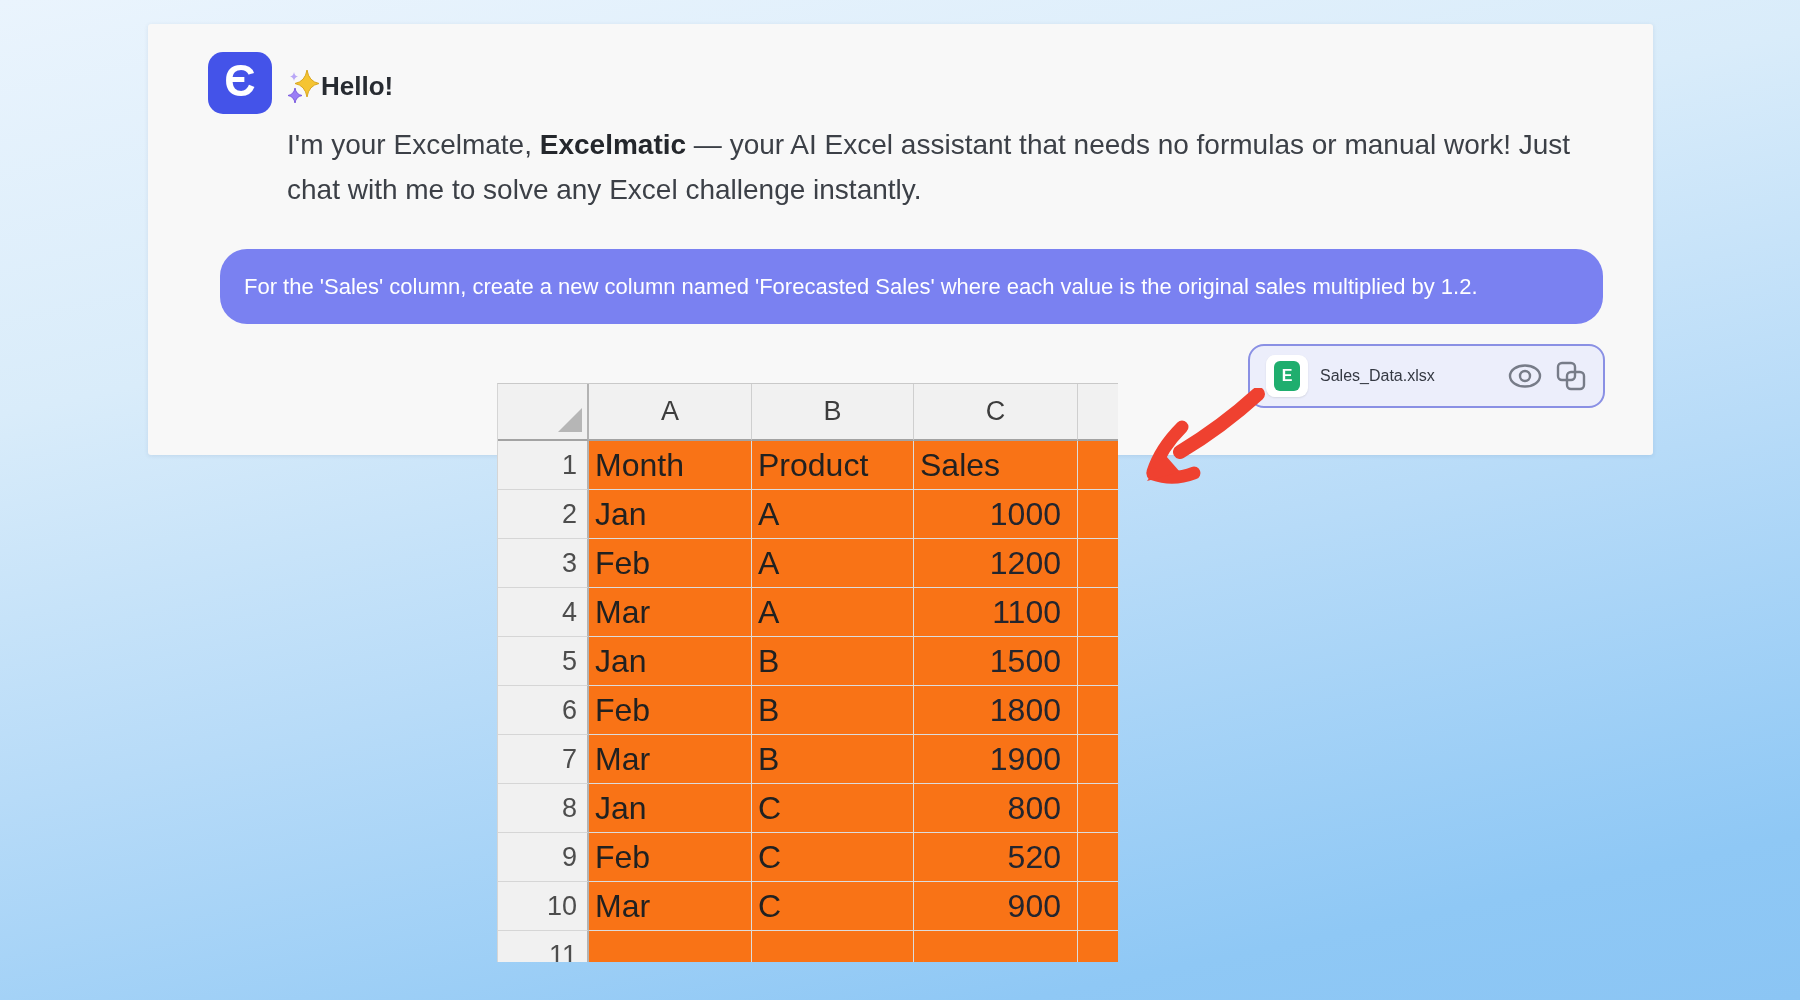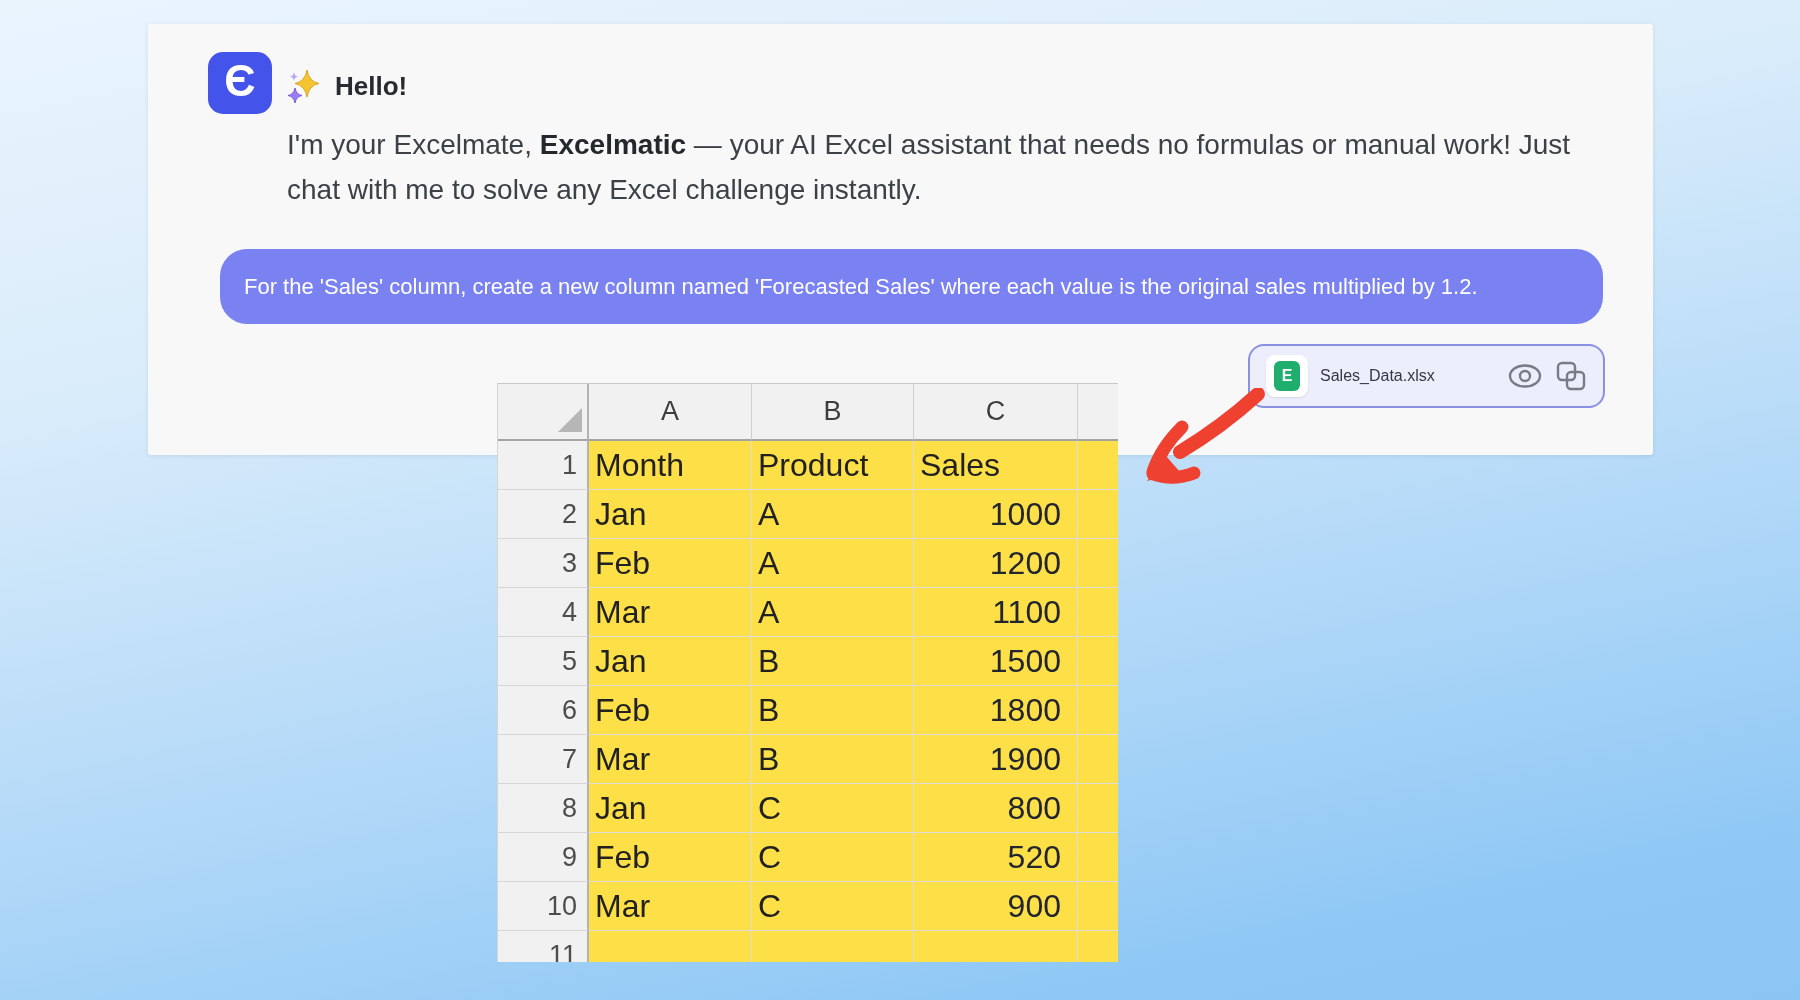--- a/index.html
+++ b/index.html
@@ -18,21 +18,21 @@
   }
 
   .logo {
     position:absolute; left:208px; top:52px; width:64px; height:62px;
     background:#4453e9; border-radius:15px; display:flex; align-items:center; justify-content:center;
   }
   .logo span { color:#ffffff; font-size:44px; font-weight:bold; line-height:1; transform:translateY(-2px); }
 
   .greeting {
     position:absolute; left:287px; top:68px; height:36px;
-    display:flex; align-items:center; gap:14px;
+    display:flex; align-items:center; gap:0;
     font-size:26px; font-weight:bold; color:#272b31;text-align:center;
   }
   .intro {
     position:absolute; left:287px; top:122px; width:1290px;
     font-size:28px; line-height:45px; color:#3c4047;
   }
   .intro b { color:#24272c; }
 
   .bubble {
     position:absolute; left:220px; top:249px; width:1383px; height:75px;
@@ -64,21 +64,21 @@
     position:absolute; left:497px; top:383px; width:621px; height:579px;
     background:#ffffff; overflow:hidden;
     border-top:1px solid #c9c9c9; border-left:1px solid #d5d5d5;
   }
   .grid {
     display:grid;
     grid-template-columns:91px 163px 162px 164px 41px;
     grid-template-rows:57px repeat(11, 49px);
   }
   .grid > div { position:relative; overflow:hidden; white-space:nowrap; }
-  .c-data { background:#fde047; border-right:1px solid #dcdcdc; border-bottom:1px solid #dcdcdc;
+  .c-data { background:#f97316; border-right:1px solid #dcdcdc; border-bottom:1px solid #dcdcdc;
             font-size:32px; color:#212121; display:flex; align-items:center; padding:0 6px; }
   .c-data.num { justify-content:flex-end; padding-right:16px; color:#23252e; }
   .c-head { background:#f1f1f1; border-right:1px solid #cfcfcf; border-bottom:2px solid #a3a3a3;
             display:flex; align-items:center; justify-content:center;
             font-size:27px; color:#3d3d3d; }
   .r-head { background:#f1f1f1; border-right:2px solid #b3b3b3; border-bottom:1px solid #d6d6d6;
             display:flex; align-items:center; justify-content:flex-end; padding-right:10px;
             font-size:27px; color:#4d4d4d; }
   .corner { background:#f1f1f1; border-right:2px solid #b3b3b3; border-bottom:2px solid #a3a3a3; }
   .corner .tri {

